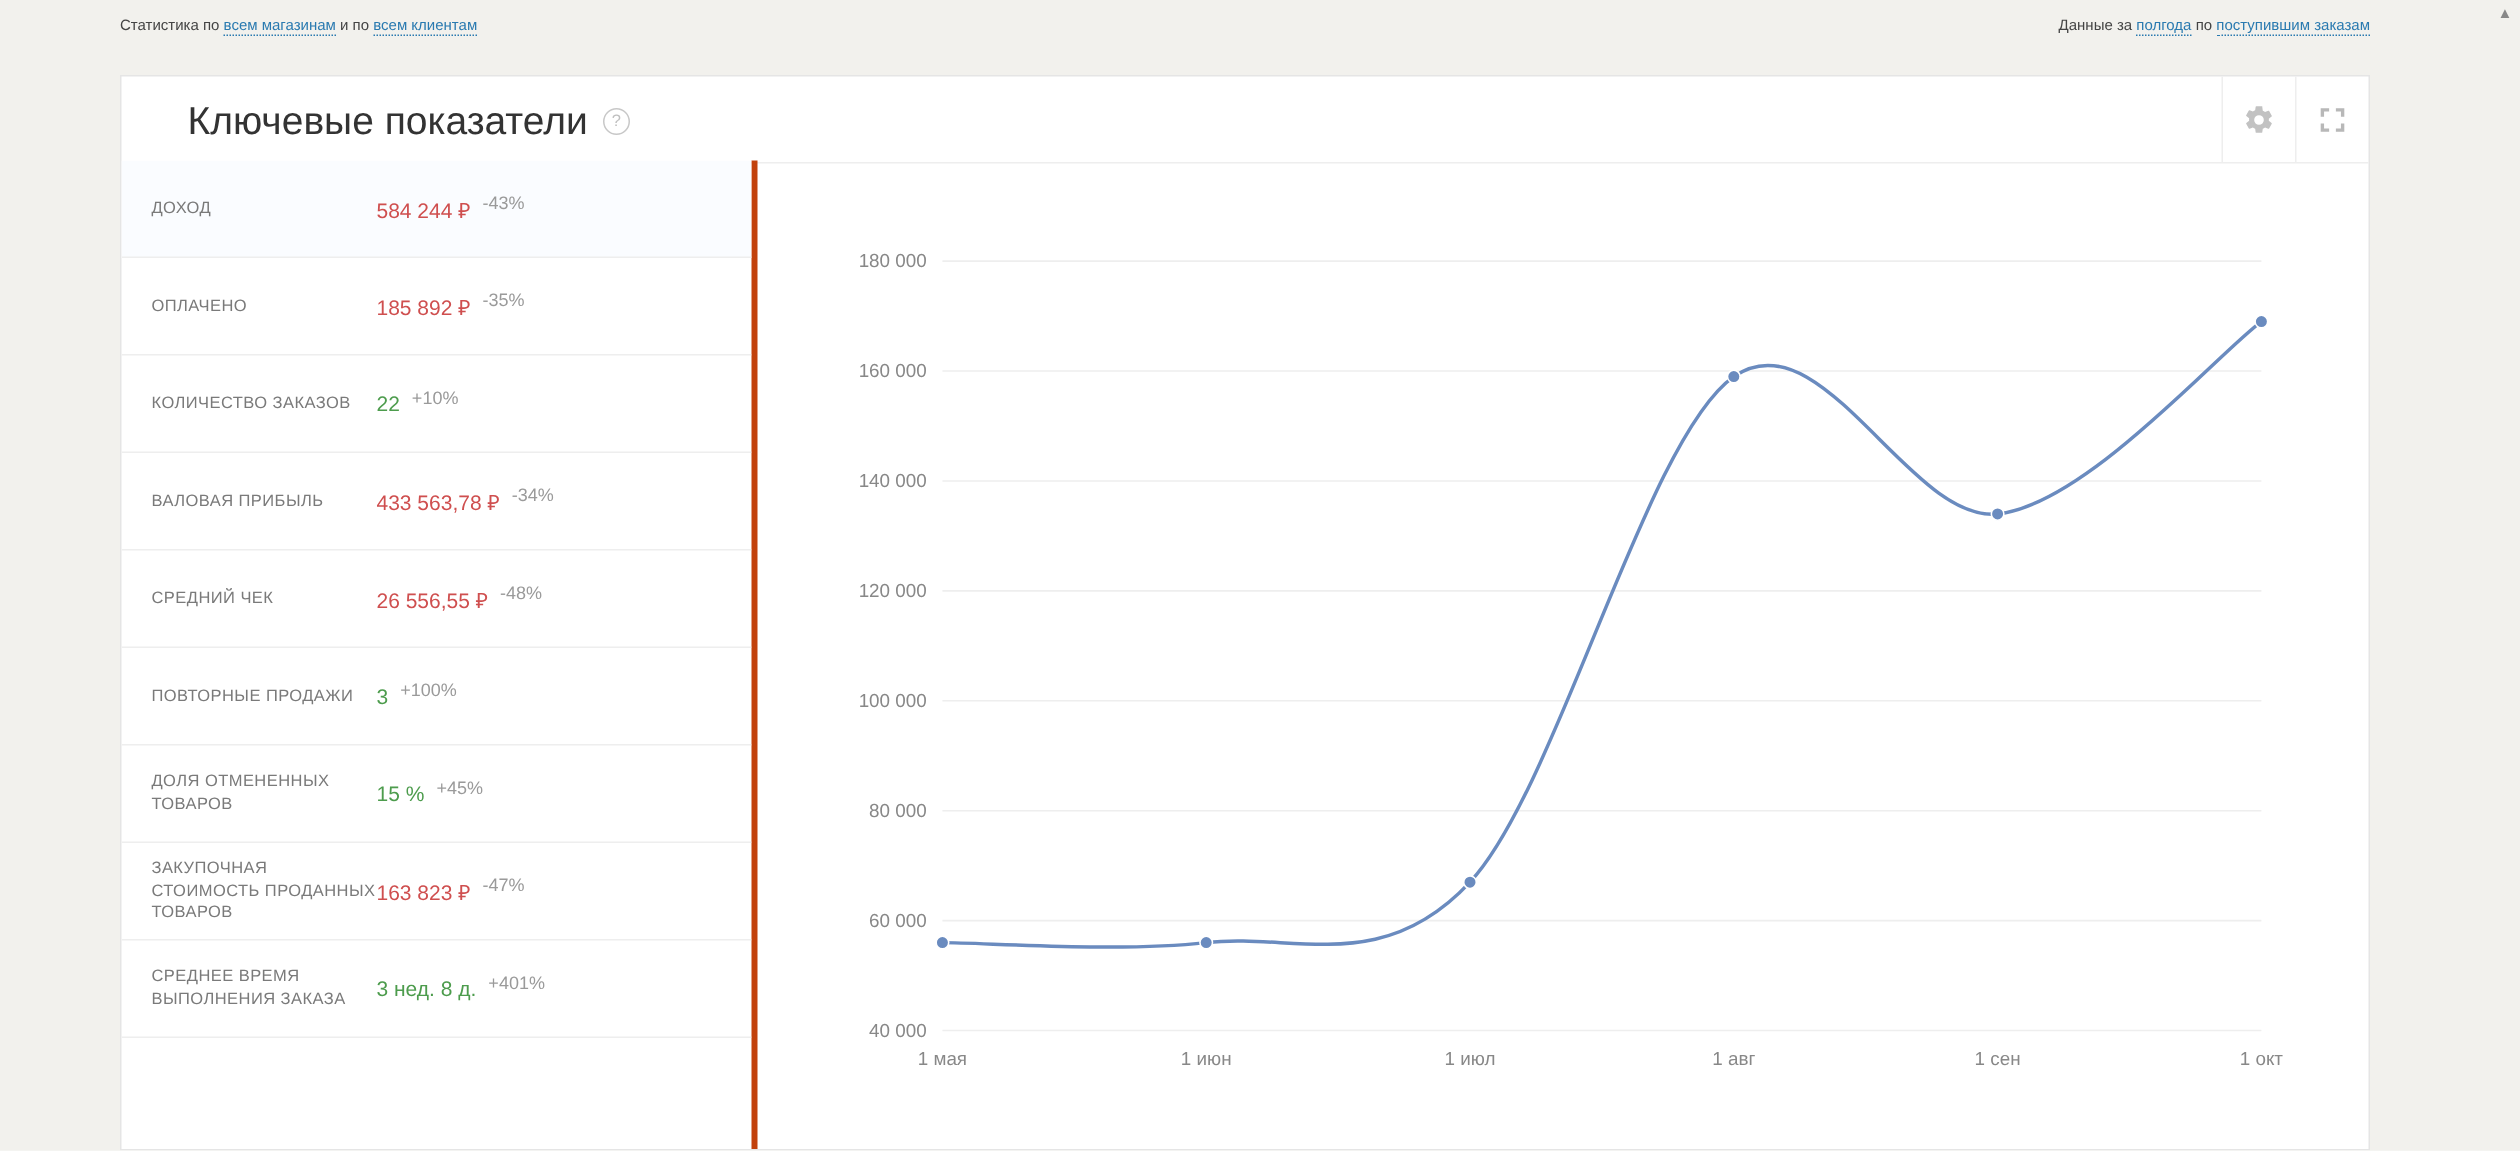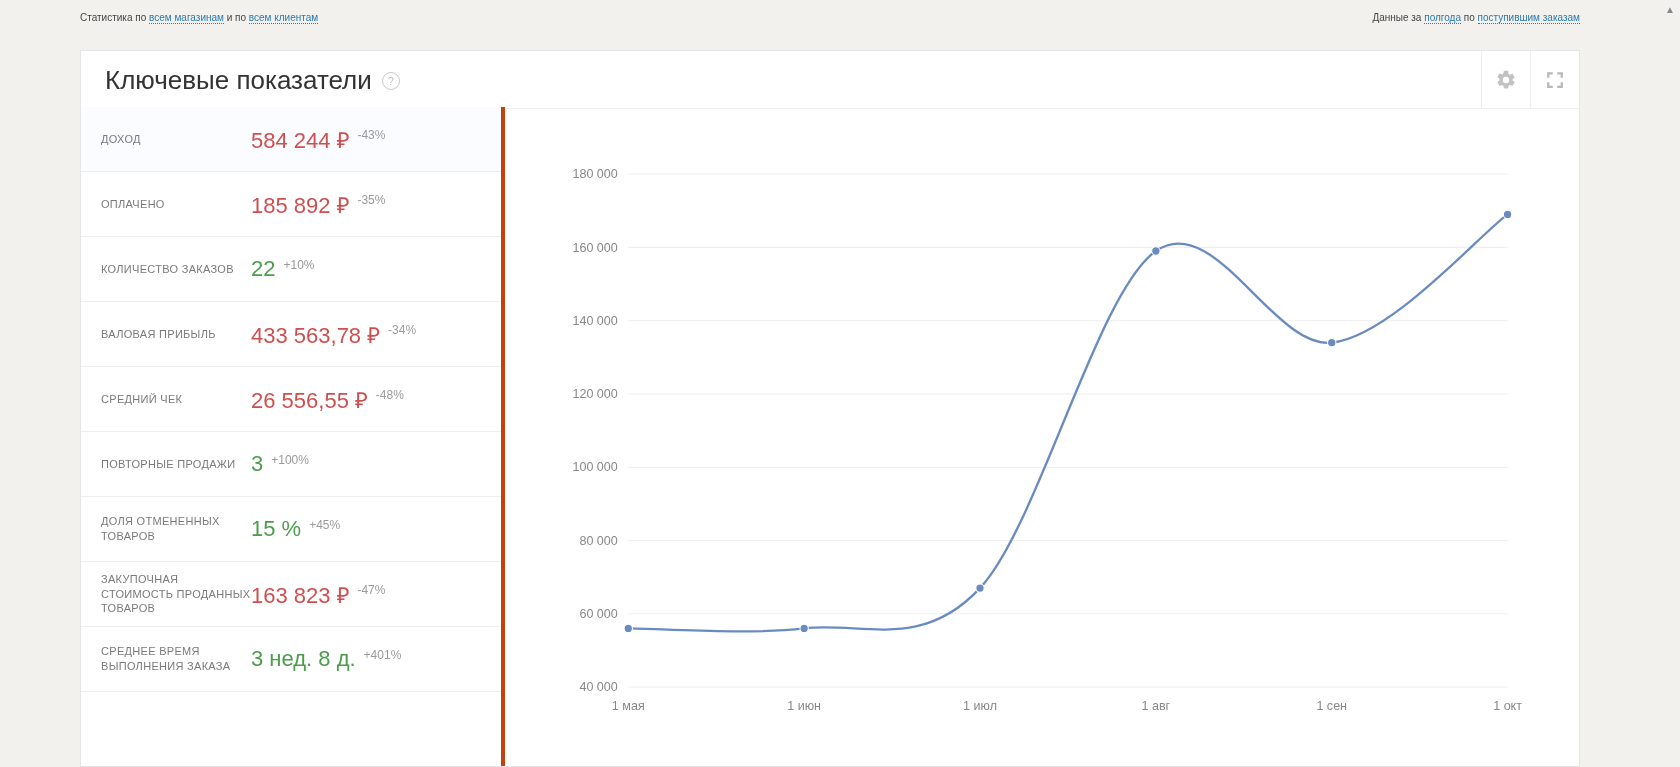--- a/index.html
+++ b/index.html
@@ -37,20 +37,21 @@
     bottom: 0;
     background: #fff;
     border: 1px solid #e5e5e5;
   }
   .panel-header {
     padding: 14px 24px 12px 24px;
     display: flex;
     align-items: center;
     border-bottom: 1px solid #eee;
     position: relative;
+    margin-left: 20px;
   }
   .panel-title {
     font-size: 26px;
     font-weight: 400;
     color: #333;
     margin: 0;
   }
   .help-icon {
     margin-left: 10px;
     width: 16px;
@@ -105,21 +106,21 @@
   }
   .metric-label {
     width: 150px;
     font-size: 11px;
     letter-spacing: 0.3px;
     color: #7a7a7a;
     text-transform: uppercase;
     line-height: 1.35;
   }
   .metric-value {
-    font-size: 22px;
+    font-size: 14px;
     font-weight: 400;
     white-space: nowrap;
   }
   .metric-value.red   { color: #cf4f4f; }
   .metric-value.green { color: #4d9c4d; }
   .metric-delta {
     font-size: 12px;
     color: #9a9a9a;
     margin-left: 8px;
     position: relative;

